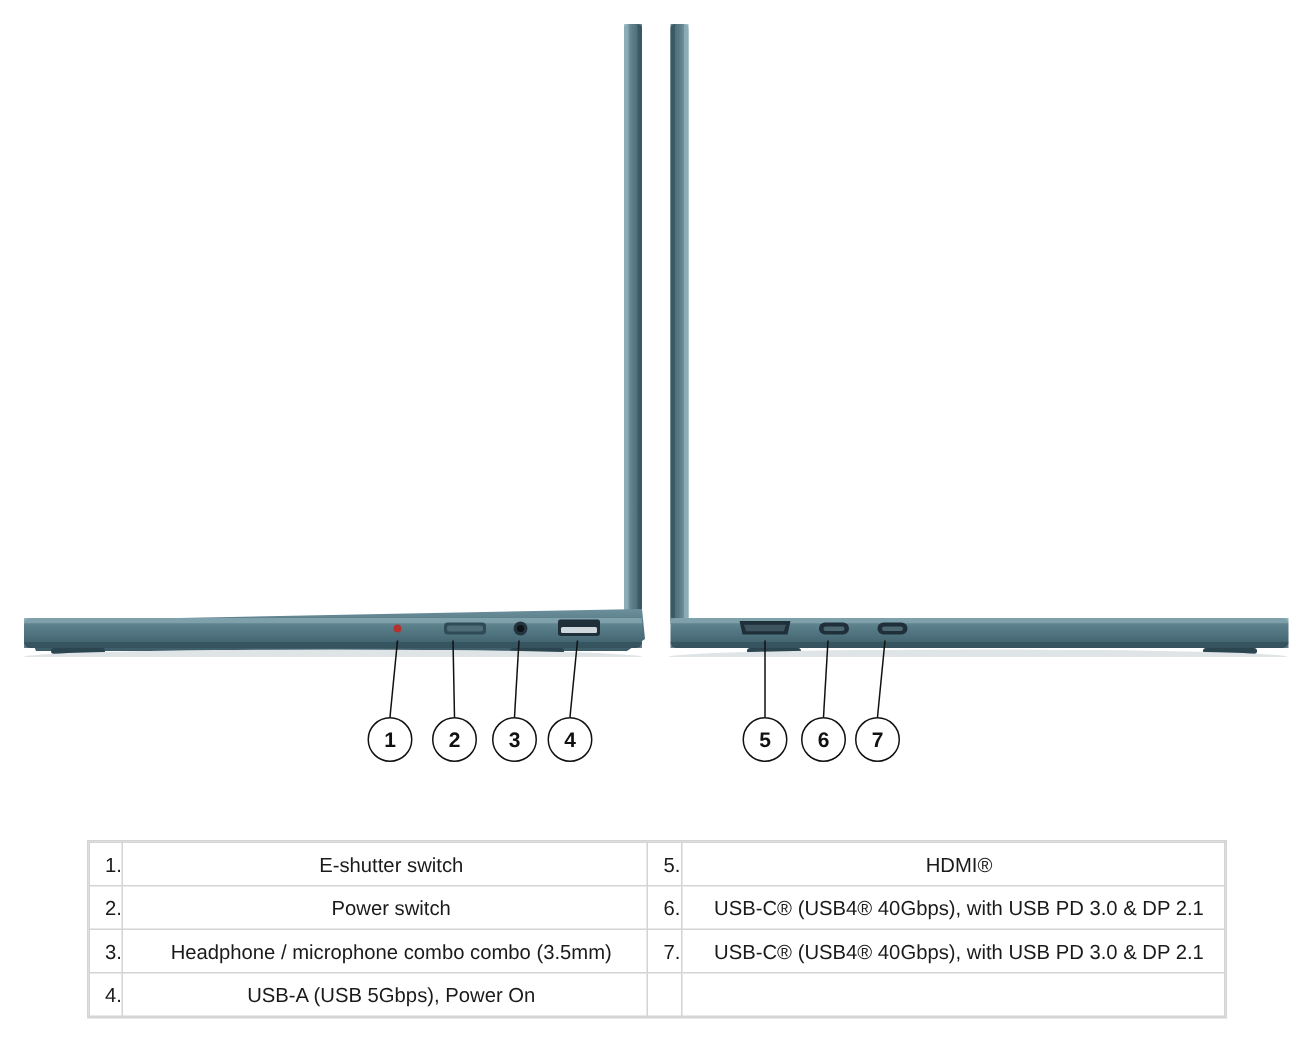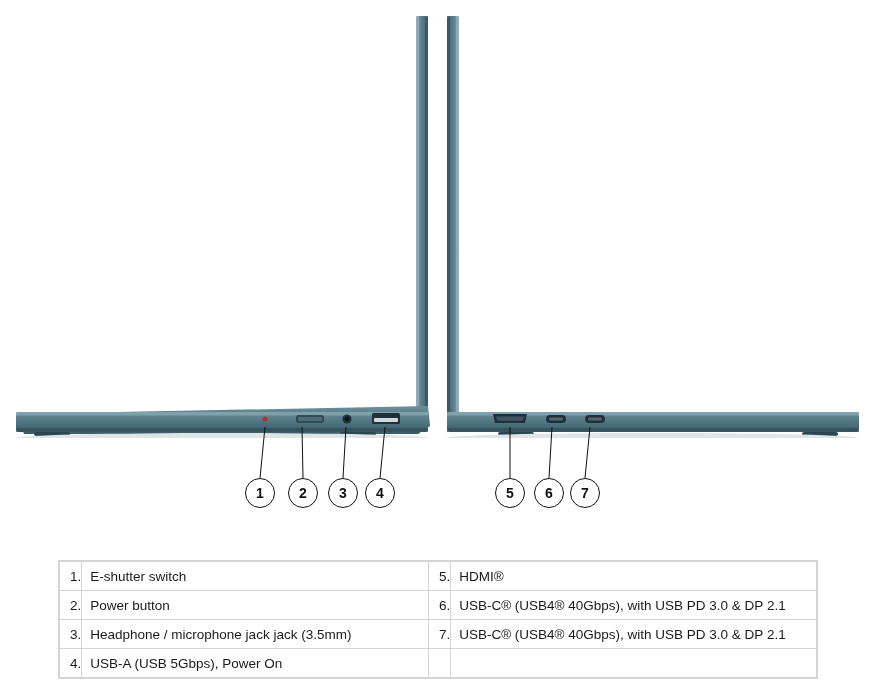--- a/index.html
+++ b/index.html
@@ -83,21 +83,21 @@
   }
   .legend td.num {
     width: 26px;
     padding-left: 10px;
     padding-right: 0;
     color: #1a1a1a;
   }
   .legend td.txt {
     padding-left: 8px;
   }
-  .col-half { width: 50%; }
+  .col-half { width: 50%; text-align: center; }
 </style>
 </head>
 <body>
 
 <div class="illustration">
 
   <div class="laptop" id="laptop-left">
     <svg width="425" height="430" viewBox="0 0 425 430" xmlns="http://www.w3.org/2000/svg">
       <defs>
         <linearGradient id="lidGradL" x1="0" y1="0" x2="1" y2="0">
@@ -230,27 +230,27 @@
   <table>
     <tbody>
       <tr>
         <td class="num">1.</td>
         <td class="txt col-half">E-shutter switch</td>
         <td class="num">5.</td>
         <td class="txt col-half">HDMI®</td>
       </tr>
       <tr>
         <td class="num">2.</td>
-        <td class="txt col-half">Power button</td>
+        <td class="txt col-half">Power switch</td>
         <td class="num">6.</td>
         <td class="txt col-half">USB-C® (USB4® 40Gbps), with USB PD 3.0 &amp; DP 2.1</td>
       </tr>
       <tr>
         <td class="num">3.</td>
-        <td class="txt col-half">Headphone / microphone jack jack (3.5mm)</td>
+        <td class="txt col-half">Headphone / microphone combo combo (3.5mm)</td>
         <td class="num">7.</td>
         <td class="txt col-half">USB-C® (USB4® 40Gbps), with USB PD 3.0 &amp; DP 2.1</td>
       </tr>
       <tr>
         <td class="num">4.</td>
         <td class="txt col-half">USB-A (USB 5Gbps), Power On</td>
         <td class="num"></td>
         <td class="txt col-half"></td>
       </tr>
     </tbody>

